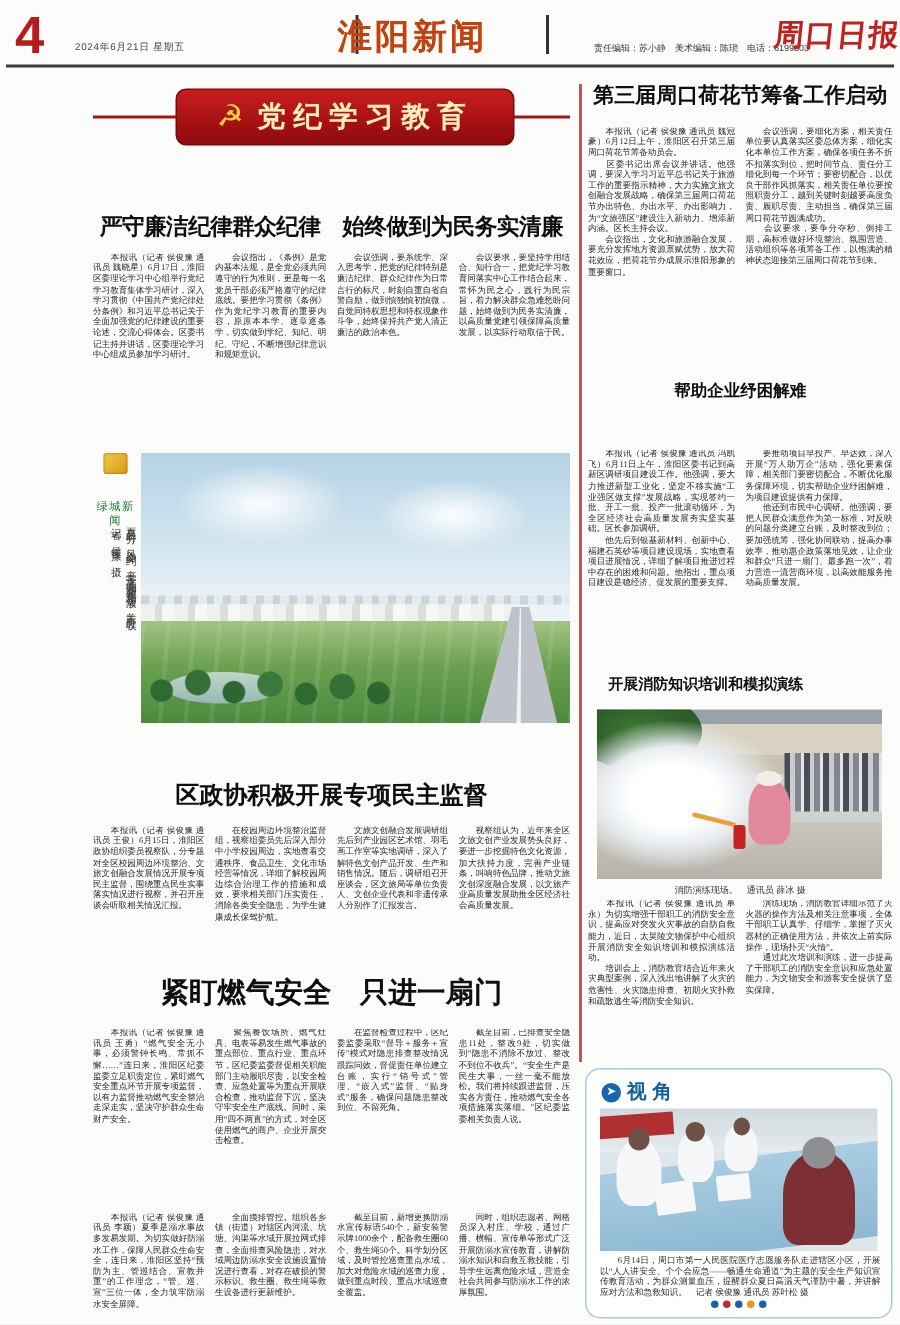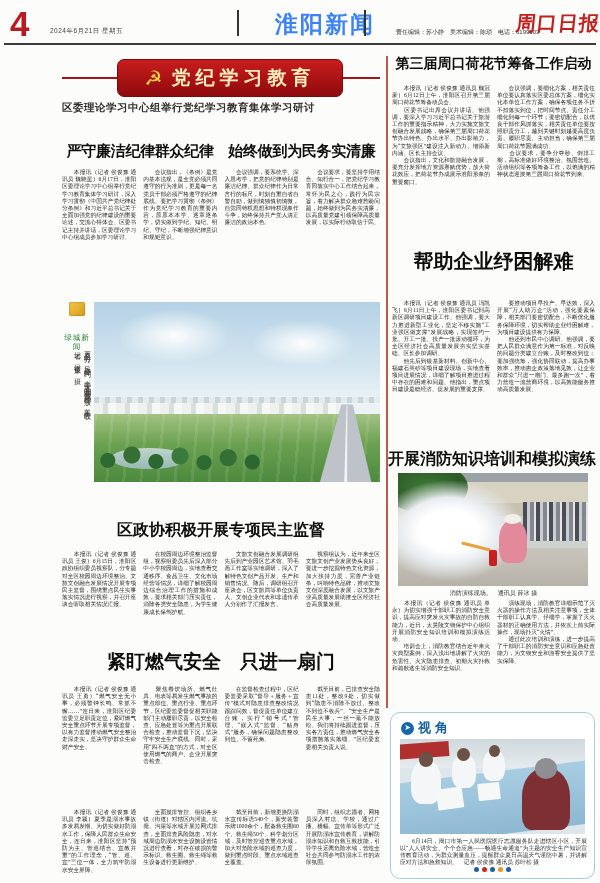--- a/index.html
+++ b/index.html
@@ -2,23 +2,23 @@
 <html><head>
 <meta charset="utf-8">
 <style>
   html,body{margin:0;padding:0;background:#e9e9e6;}
   .page{position:relative;width:600px;height:883px;background:#fcfcfa;overflow:hidden;
         font-family:"Liberation Sans",sans-serif;color:#222;}
   
   .pagenum{position:absolute;left:10px;top:4px;font-size:35px;font-weight:900;color:#b41c20;
            font-family:"Liberation Sans",sans-serif;}
   .dateline{position:absolute;left:50px;top:27px;font-size:6.5px;color:#444;letter-spacing:.5px;}
-  .section-title{position:absolute;left:225px;top:9px;width:150px;text-align:right;
+  .section-title{position:absolute;left:225px;top:9px;width:150px;text-align:left;
            font-family:"Liberation Serif","DejaVu Serif",serif;font-size:23px;font-weight:900;
-           color:#3b82f6;letter-spacing:2px;white-space:nowrap;}
+           color:#c2410c;letter-spacing:2px;white-space:nowrap;}
   .tbar{position:absolute;top:10px;width:1.5px;height:26px;background:#333;}
   .editors{position:absolute;left:396px;top:28px;font-size:6px;color:#333;white-space:nowrap;}
   .masthead{position:absolute;left:516px;top:10px;font-size:20px;font-weight:900;color:#c0211f;
            font-family:"Liberation Serif","DejaVu Serif",serif;transform:skewX(-6deg);letter-spacing:1px;}
   .head-rule{position:absolute;left:4px;right:4px;top:43px;height:2px;background:#3b3b3b;}
   
   .banner-line{position:absolute;left:62px;top:77px;width:318px;height:2px;background:#a31417;}
   .banner-box{position:absolute;left:117px;top:59px;width:224px;height:36px;border-radius:7px;
            background:linear-gradient(180deg,#c81d1d,#a00f12 70%,#8c0b0e);border:1px solid #7c0a0c;
            display:flex;align-items:center;justify-content:center;gap:9px;z-index:2;}
@@ -28,22 +28,22 @@
   
   .kicker{position:absolute;left:62px;top:101px;font-size:10.5px;font-weight:700;color:#32302f;
           letter-spacing:.5px;white-space:nowrap;}
   .hl{position:absolute;font-family:Liberation Sans, sans-serif;font-weight:900;
       color:#0e0e0e;text-align:center;white-space:nowrap;}
   .hl-lead{left:62px;top:142px;width:318px;font-size:15px;letter-spacing:-.3px;}
   .hl-zheng{left:62px;top:520px;width:318px;font-size:16px;}
   .hl-gas{left:62px;top:649px;width:318px;font-size:19px;}
   .hl-water{left:62px;top:779px;width:318px;font-size:16px;}
   .hl-lotus{left:392px;top:55px;width:203px;font-size:14px;}
-  .hl-ent{left:392px;top:250px;width:203px;font-size:20px;line-height:22px;white-space:normal;}
-  .hl-fire{left:388px;top:449px;width:203px;font-size:16px;}
+  .hl-ent{left:392px;top:250px;width:203px;font-size:11px;line-height:22px;white-space:normal;}
+  .hl-fire{left:369px;top:449px;width:203px;font-size:10px;}
   
   .cols{position:absolute;display:flex;gap:7px;}
   .col{flex:1;font-size:5.7px;line-height:7.2px;text-align:justify;color:#262626;
        white-space:pre-line;overflow:hidden;font-family:"Liberation Serif","DejaVu Serif",serif;}
   .cols-lead{left:62px;top:169px;width:318px;height:130px;}
   .cols-zheng{left:62px;top:551px;width:318px;height:93px;}
   .cols-gas{left:62px;top:686px;width:318px;height:90px;}
   .cols-water{left:62px;top:809px;width:318px;height:71px;}
   .cols-lotus{left:392px;top:85px;width:203px;height:162px;}
   .cols-ent{left:392px;top:300px;width:203px;height:146px;}
@@ -140,21 +140,20 @@
   <div class="editors">责任编辑：苏小静　美术编辑：陈琐　电话：6199503</div>
   <div class="masthead">周口日报</div>
   <div class="head-rule"></div>
 
   <div class="banner-line"></div>
   <div class="banner-box">
     <span class="emblem">☭</span>
     <span class="banner-title">党纪学习教育</span>
   </div>
 
-  <div class="kicker">区委理论学习中心组举行党纪学习教育集体学习研讨</div>
   <div class="hl hl-lead">严守廉洁纪律群众纪律　始终做到为民务实清廉</div>
   <div class="cols cols-lead">
     <div class="col">　　本报讯（记者 侯俊豫 通讯员 魏晓星）6月17日，淮阳区委理论学习中心组举行党纪学习教育集体学习研讨，深入学习贯彻《中国共产党纪律处分条例》和习近平总书记关于全面加强党的纪律建设的重要论述，交流心得体会。区委书记主持并讲话，区委理论学习中心组成员参加学习研讨。</div>
     <div class="col">　　会议指出，《条例》是党内基本法规，是全党必须共同遵守的行为准则，更是每一名党员干部必须严格遵守的纪律底线。要把学习贯彻《条例》作为党纪学习教育的重要内容，原原本本学、逐章逐条学，切实做到学纪、知纪、明纪、守纪，不断增强纪律意识和规矩意识。</div>
     <div class="col">　　会议强调，要系统学、深入思考学，把党的纪律特别是廉洁纪律、群众纪律作为日常言行的标尺，时刻自重自省自警自励，做到慎独慎初慎微，自觉同特权思想和特权现象作斗争，始终保持共产党人清正廉洁的政治本色。</div>
     <div class="col">　　会议要求，要坚持学用结合、知行合一，把党纪学习教育同落实中心工作结合起来，常怀为民之心，践行为民宗旨，着力解决群众急难愁盼问题，始终做到为民务实清廉，以高质量党建引领保障高质量发展，以实际行动取信于民。</div>
   </div>
 
   <div class="photo-row">
     <div class="rail">

